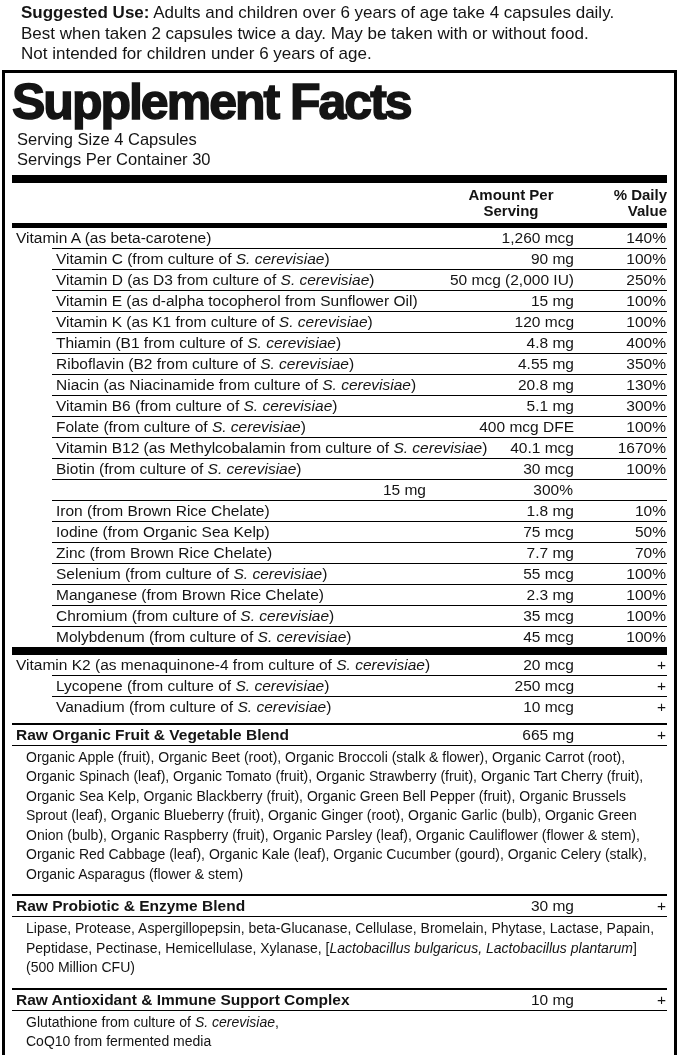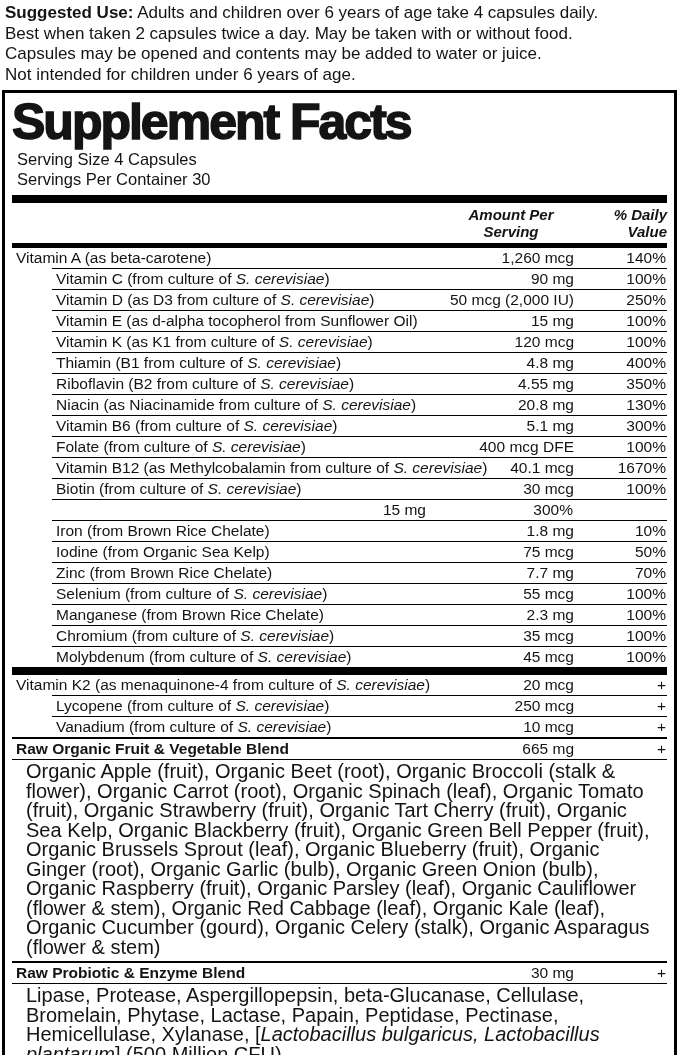--- a/index.html
+++ b/index.html
@@ -4,58 +4,57 @@
 <style>
   html,body{margin:0;padding:0;}
   body{
     width:679px;height:1055px;overflow:hidden;background:#fff;color:#141414;
     font-family:"Liberation Sans", sans-serif;
     -webkit-font-smoothing:antialiased;
   }
   i{font-style:italic;}
   b,.bold{font-weight:bold;}
 
-  .suggested-use{font-size:17px;line-height:20.5px;padding:3px 6px 5px 5px;}
+  .suggested-use{font-size:17px;line-height:20.5px;padding:3px 6px 5px 5px;margin-left:16px;}
 
   .panel{margin:0 2px;border:3px solid #000;padding:0 7px 2px 7px;background:#fff;}
   .panel-title{
     font-size:50px;line-height:1.06;font-weight:bold;letter-spacing:-2px;
     -webkit-text-stroke:1.5px #141414;padding-top:3px;white-space:nowrap;
   }
   .serving{font-size:16.5px;line-height:20px;padding-left:5px;}
 
   .bar{background:#000;}
   .bar-a{height:8px;margin-top:6px;}
   .bar-b{height:5px;}
   .bar-c{height:8px;}
 
   .header-row{display:flex;justify-content:flex-end;font-weight:bold;
-    font-size:15px;line-height:16.5px;padding:4px 0 3px;font-style:italic;}
+    font-size:15px;line-height:16.5px;padding:4px 0 3px;}
   .h-amt{width:132px;text-align:center;}
   .h-dv{width:90px;text-align:right;}
 
   .row{display:grid;grid-template-columns:1fr 148px 93px;align-items:baseline;
     font-size:15.5px;line-height:15.5px;padding:2px 0 2.5px;}
   .row .name{min-width:0;white-space:nowrap;padding-left:4px;}
   .row .amt{text-align:right;}
   .row .dv{text-align:right;padding-right:1px;}
   .rule-top{border-top:1.5px solid #000;margin-left:40px;}
-  .blend-head{border-top:2.5px solid #000;border-bottom:1.5px solid #000;}
+  .blend-head{border-top:2.5px solid #000;border-bottom:1.5px solid #000;margin-top:6px;}
   .blend-head .name{font-weight:bold;}
 
-  .details{font-size:20px;line-height:19.5px;padding:2px 2px 4px 14px;}
+  .details{font-size:14px;line-height:19.5px;padding:2px 2px 4px 14px;}
   .details .dline{display:block;}
 </style>
 </head>
 <body>
 
 <div class="suggested-use">
   <div><b>Suggested Use:</b><span> Adults and children over 6 years of age take 4 capsules daily.</span></div>
   <div>Best when taken 2 capsules twice a day. May be taken with or without food.</div>
-  <div>Capsules may be opened and contents may be added to water or juice.</div>
   <div>Not intended for children under 6 years of age.</div>
 </div>
 
 <div class="panel">
   <div class="panel-title">Supplement Facts</div>
   <div class="serving">Serving Size 4 Capsules</div>
   <div class="serving">Servings Per Container 30</div>
 
   <div class="bar bar-a"></div>
 

